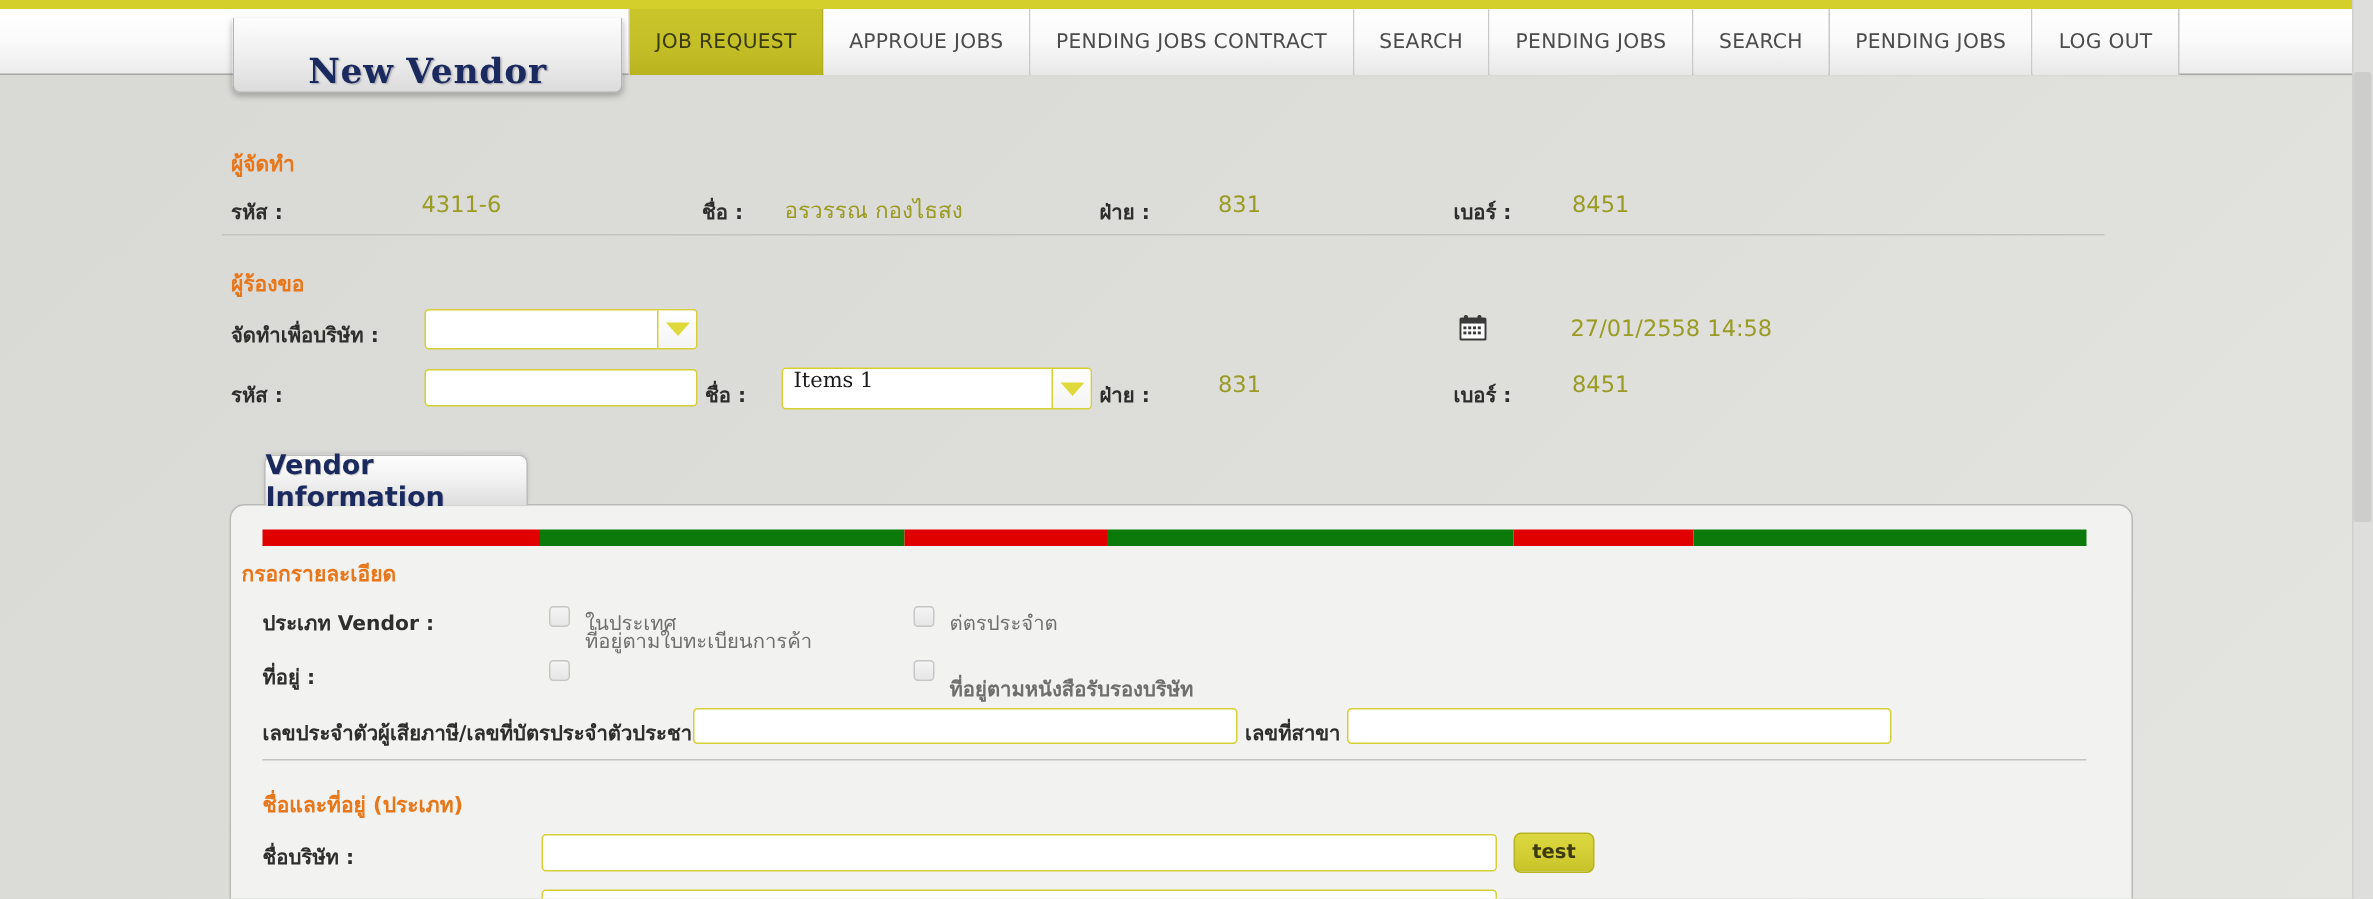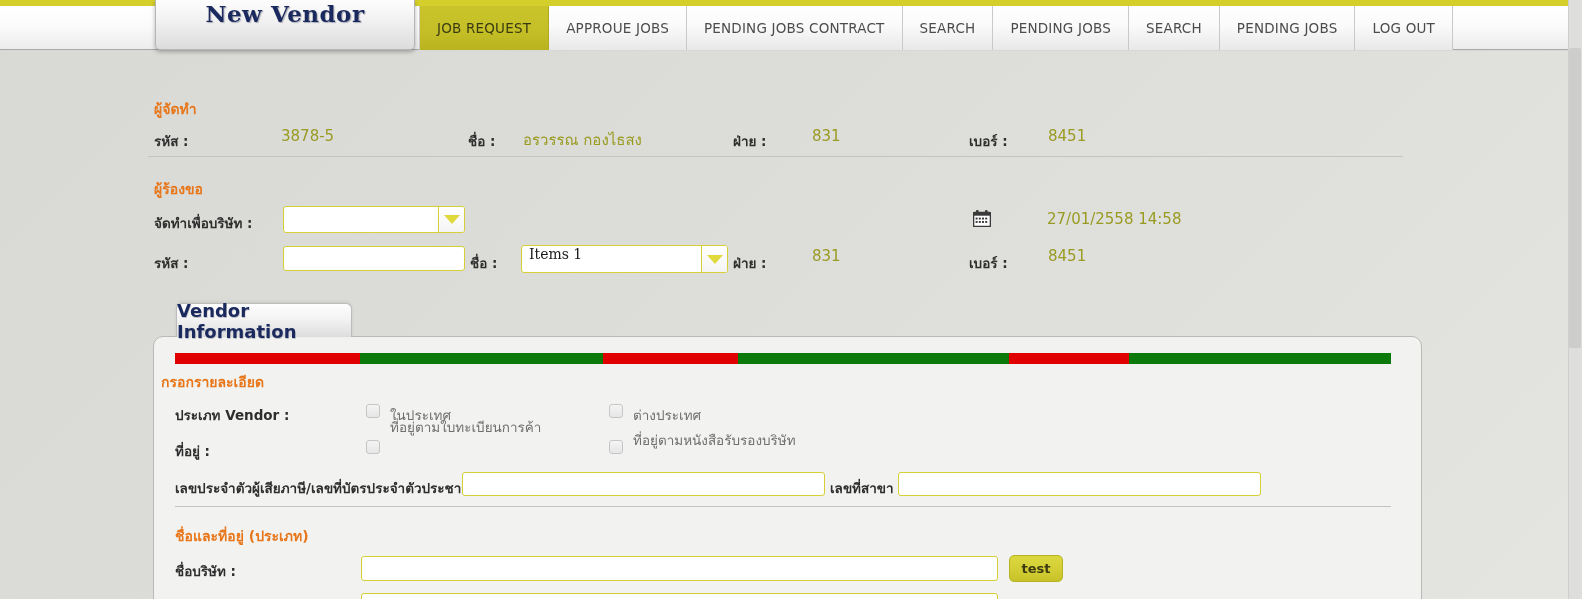--- a/index.html
+++ b/index.html
@@ -24,28 +24,28 @@
   
   #header-band {
     position: absolute; top: 6px; left: 0;
     width: 1568px; height: 44px;
     background: linear-gradient(to bottom, #ffffff 0%, #fbfbfb 45%, #ececec 100%);
     border-bottom: 1px solid #a9a9a9;
   }
 
   
   #brand-tab {
-    position: absolute; top: 0px; left: 155px;
+    position: absolute; top: 12px; left: 155px;
     width: 260px; height: 50px;
     background: linear-gradient(to bottom, #fdfdfd 0%, #f2f2f2 40%, #dcdcdc 100%);
     border: 1px solid #b5b5b5;
     border-top: none;
     border-radius: 0 0 5px 5px;
     box-shadow: 0 2px 4px rgba(0,0,0,0.28);
-    display: flex; align-items: flex-start; justify-content: center;
+    display: flex; align-items: flex-end; justify-content: center;
     z-index: 6;
   }
   #brand-tab .brand-text {
     font-family: "DejaVu Serif", "Liberation Serif", serif;
     font-weight: bold;
     font-size: 23px;
     color: #1b2a5e;
     letter-spacing: 0.5px;
     text-shadow: 1px 1px 1px rgba(160,160,170,0.85);
   }
@@ -278,21 +278,21 @@
   <div class="nav-item">
     <span>LOG OUT</span>
   </div>
 </div>
 
 <div id="page">
 
   <div class="sec-head" style="left:154px; top:47px;">ผู้จัดทำ</div>
 
   <div class="lbl" style="left:154px; top:79px;">รหัส :</div>
-  <div class="val" style="left:281px; top:76px;">3878-5</div>
+  <div class="val" style="left:281px; top:76px;">4311-6</div>
 
   <div class="lbl" style="left:468px; top:79px;">ชื่อ :</div>
   <div class="val" style="left:523px; top:77px;">อรวรรณ กองไธสง</div>
 
   <div class="lbl" style="left:733px; top:79px;">ฝ่าย :</div>
   <div class="val" style="left:812px; top:76px;">831</div>
 
   <div class="lbl" style="left:969px; top:79px;">เบอร์ :</div>
   <div class="val" style="left:1048px; top:76px;">8451</div>
 
@@ -362,27 +362,27 @@
 </div>
 
 <div style="position:absolute;left:0;top:0;width:1582px;height:599px;z-index:4;pointer-events:none;">
 
   <div class="sec-head" style="left:161px; top:371px; pointer-events:auto;">กรอกรายละเอียด</div>
 
   <div class="lbl" style="left:175px; top:404px; pointer-events:auto;">ประเภท Vendor :</div>
   <div class="chk" style="left:366px; top:404px; pointer-events:auto;"></div>
   <div class="chk-lbl" style="left:390px; top:404px; pointer-events:auto;">ในประเทศ</div>
   <div class="chk" style="left:609px; top:404px; pointer-events:auto;"></div>
-  <div class="chk-lbl" style="left:633px; top:404px; pointer-events:auto;">ต่างประเทศ</div>
+  <div class="chk-lbl" style="left:633px; top:404px; pointer-events:auto;">ต่ตรประจำต</div>
 
   <div class="lbl" style="left:175px; top:440px; pointer-events:auto;">ที่อยู่ :</div>
   <div class="chk" style="left:366px; top:440px; pointer-events:auto;"></div>
   <div class="chk-lbl" style="left:390px; top:416px; pointer-events:auto;">ที่อยู่ตามใบทะเบียนการค้า</div>
   <div class="chk" style="left:609px; top:440px; pointer-events:auto;"></div>
-  <div class="chk-lbl" style="left:633px; top:429px; pointer-events:auto;">ที่อยู่ตามหนังสือรับรองบริษัท</div>
+  <div class="chk-lbl" style="left:633px; top:448px; pointer-events:auto;font-weight:bold;">ที่อยู่ตามหนังสือรับรองบริษัท</div>
 
   <div class="lbl" style="left:175px; top:477px; pointer-events:auto;">เลขประจำตัวผู้เสียภาษี/เลขที่บัตรประจำตัวประชาชน :</div>
   <input class="txt" style="left: 462px; top: 472px; width: 363px; height: 24px; pointer-events: auto;" value="">
   <div class="lbl" style="left:830px; top:477px; pointer-events:auto;">เลขที่สาขา :</div>
   <input class="txt" style="left: 898px; top: 472px; width: 363px; height: 24px; pointer-events: auto;" value="">
 
   <div class="hr-line" style="left:175px; top:506px; width:1216px;"></div>
 
   <div class="sec-head" style="left:175px; top:525px; pointer-events:auto;">ชื่อและที่อยู่ (ประเภท)</div>
 

